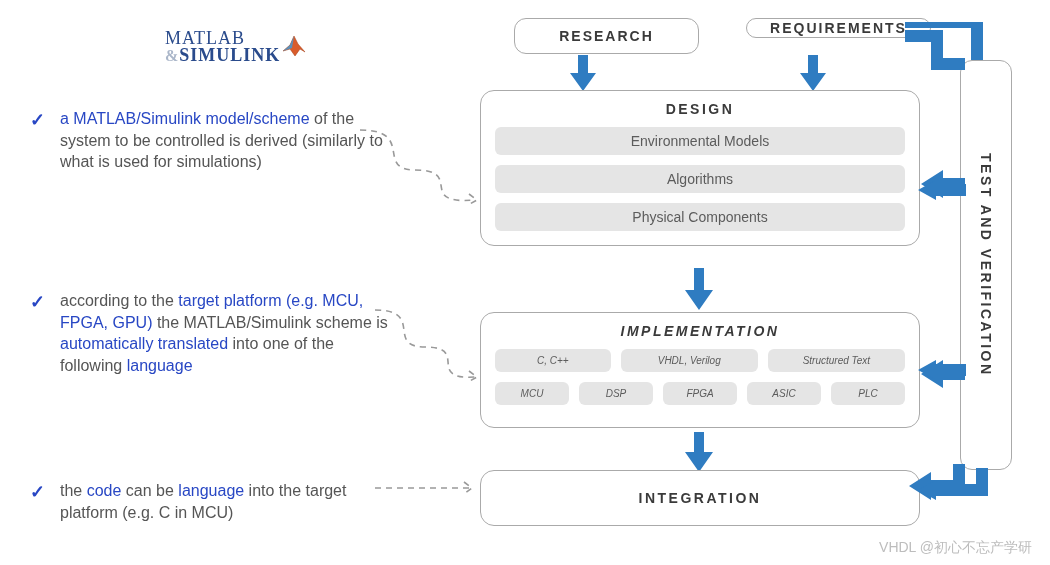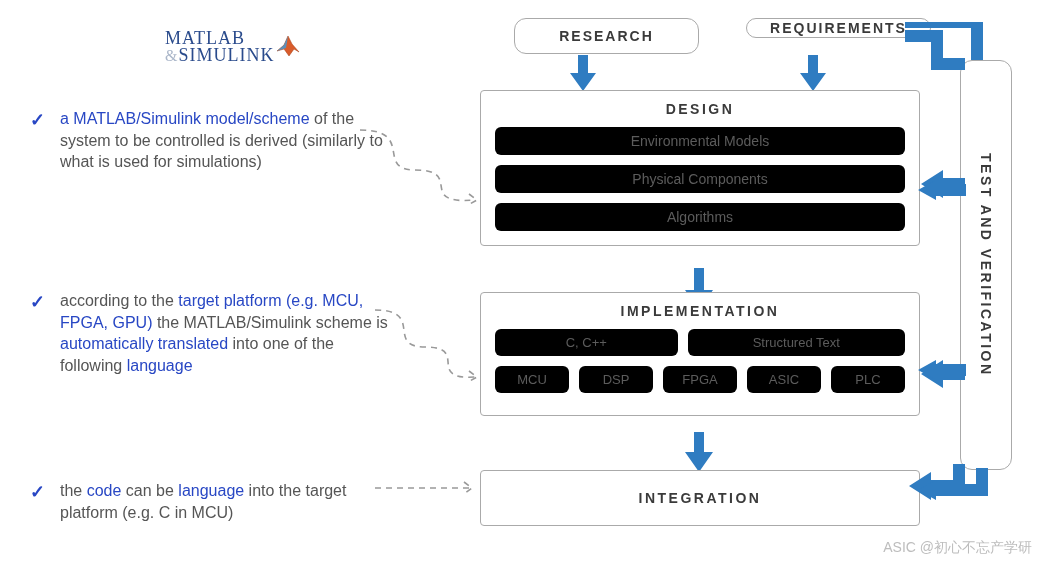--- a/index.html
+++ b/index.html
@@ -21,21 +21,21 @@
     gap: 0;
   }
   .logo-text {
     font-family: Georgia, 'Times New Roman', serif;
     color: #2a4b8c;
     font-size: 18px;
     letter-spacing: 1px;
     line-height: 0.95;
   }
   .logo-text .top { font-weight: 400; }
-  .logo-text .bot { font-weight: 400; display:block;text-align:center; }
+  .logo-text .bot { font-weight: 700; display:block;text-align:center; }
   .logo-text .amp { color: #aab6c9; font-size: 16px; }
   .logo-icon { width: 28px; height: 26px; margin-top: 2px; }
 
   .bullet-block {
     position: absolute;
     left: 30px;
     width: 370px;
     display: flex;
     gap: 12px;
     line-height: 1.35;
@@ -71,50 +71,50 @@
   }
   .pill.research { left: 490px; top: 18px; width: 185px; height: 36px; font-size: 14px; }
   .pill.req      { left: 722px; top: 18px; width: 185px; height: 20px; font-size: 14px; }
 
   .stage-box {
     position: absolute;
     left: 480px;
     width: 440px;
     background: #fff;
     border: 1.5px solid #aaa;
-    border-radius: 4px;
+    border-radius: 14px;
     padding: 10px 14px 14px;
   }
   .stage-box.design { top: 90px; }
-  .stage-box.impl   { top: 292px; }
+  .stage-box.impl   { top: 312px; font-style: italic; }
   .stage-box.integ  { top: 470px; padding: 19px 14px; }
   .stage-title {
     text-align: center;
     font-weight: 700;
     letter-spacing: 2.5px;
     color: #3a3a3a;
     font-size: 14px;
     margin-bottom: 10px;
   }
   .stage-title.only { margin-bottom: 0; }
 
   .sub-pill {
-    background: #000000;
+    background: #e5e5e5;
     border-radius: 6px;
     text-align: center;
     color: #5c5c5c;
     font-size: 14px;
     padding: 6px 10px;
   }
   .stage-box.design .sub-pill { display: block; margin-bottom: 10px; }
   .stage-box.design .sub-pill:last-child { margin-bottom: 0; }
 
   .impl-row { display: flex; gap: 10px; margin-bottom: 10px; }
   .impl-row:last-child { margin-bottom: 8px; }
-  .impl-row .sub-pill { flex: 1; padding: 6px 4px; font-size: 13px; }
+  .impl-row .sub-pill { flex: 1; padding: 6px 4px; font-size: 10px; }
   .impl-row .sub-pill.w2 { flex: 1.2; }
 
   .flow-arrow { position: absolute; fill: #2f7cc1; }
 
   .vbar {
     position: absolute;
     left: 960px;
     top: 60px;
     width: 52px;
     height: 410px;
@@ -199,32 +199,33 @@
 <svg class="flow-arrow" style="left:570px; top:55px;" width="26" height="36">
   <path d="M8 0 H18 V18 H26 L13 36 L0 18 H8 Z"></path>
 </svg>
 <svg class="flow-arrow" style="left:800px; top:55px;" width="26" height="36">
   <path d="M8 0 H18 V18 H26 L13 36 L0 18 H8 Z"></path>
 </svg>
 
 <div class="stage-box design">
   <div class="stage-title">DESIGN</div>
   <div class="sub-pill">Environmental Models</div>
+  <div class="sub-pill">Algorithms</div>
   <div class="sub-pill">Physical Components</div>
-  <div class="sub-pill">Algorithms</div>
 </div>
 
 <svg class="flow-arrow" style="left:685px; top:268px;" width="28" height="42">
   <path d="M9 0 H19 V22 H28 L14 42 L0 22 H9 Z"></path>
 </svg>
 
 <div class="stage-box impl">
   <div class="stage-title">IMPLEMENTATION</div>
   <div class="impl-row">
     <div class="sub-pill">C, C++</div>
+    <div class="sub-pill w2">VHDL, Verilog</div>
     <div class="sub-pill w2">Structured Text</div>
   </div>
   <div class="impl-row">
     <div class="sub-pill">MCU</div>
     <div class="sub-pill">DSP</div>
     <div class="sub-pill">FPGA</div>
     <div class="sub-pill">ASIC</div>
     <div class="sub-pill">PLC</div>
   </div>
 </div>
@@ -263,13 +264,13 @@
   <path d="M70 4 H18 V0 L0 10 L18 20 V16 H70 Z"></path>
 </svg>
 <svg class="flow-arrow" style="left:974px; top:468px;" width="16" height="22">
   <path d="M2 0 H14 V22 H2 Z"></path>
 </svg>
 <svg class="flow-arrow" style="left:905px; top:22px;" width="80" height="40">
   <path d="M0 6 H66 V38 H78 V0 H0 Z" fill="#2f7cc1"></path>
   <path d="M78 6 V0 H66 V6 Z" fill="#2f7cc1"></path>
 </svg>
 
-<div class="watermark">ASIC @初心不忘产学研</div>
+<div class="watermark">VHDL @初心不忘产学研</div>
 
 </body></html>

